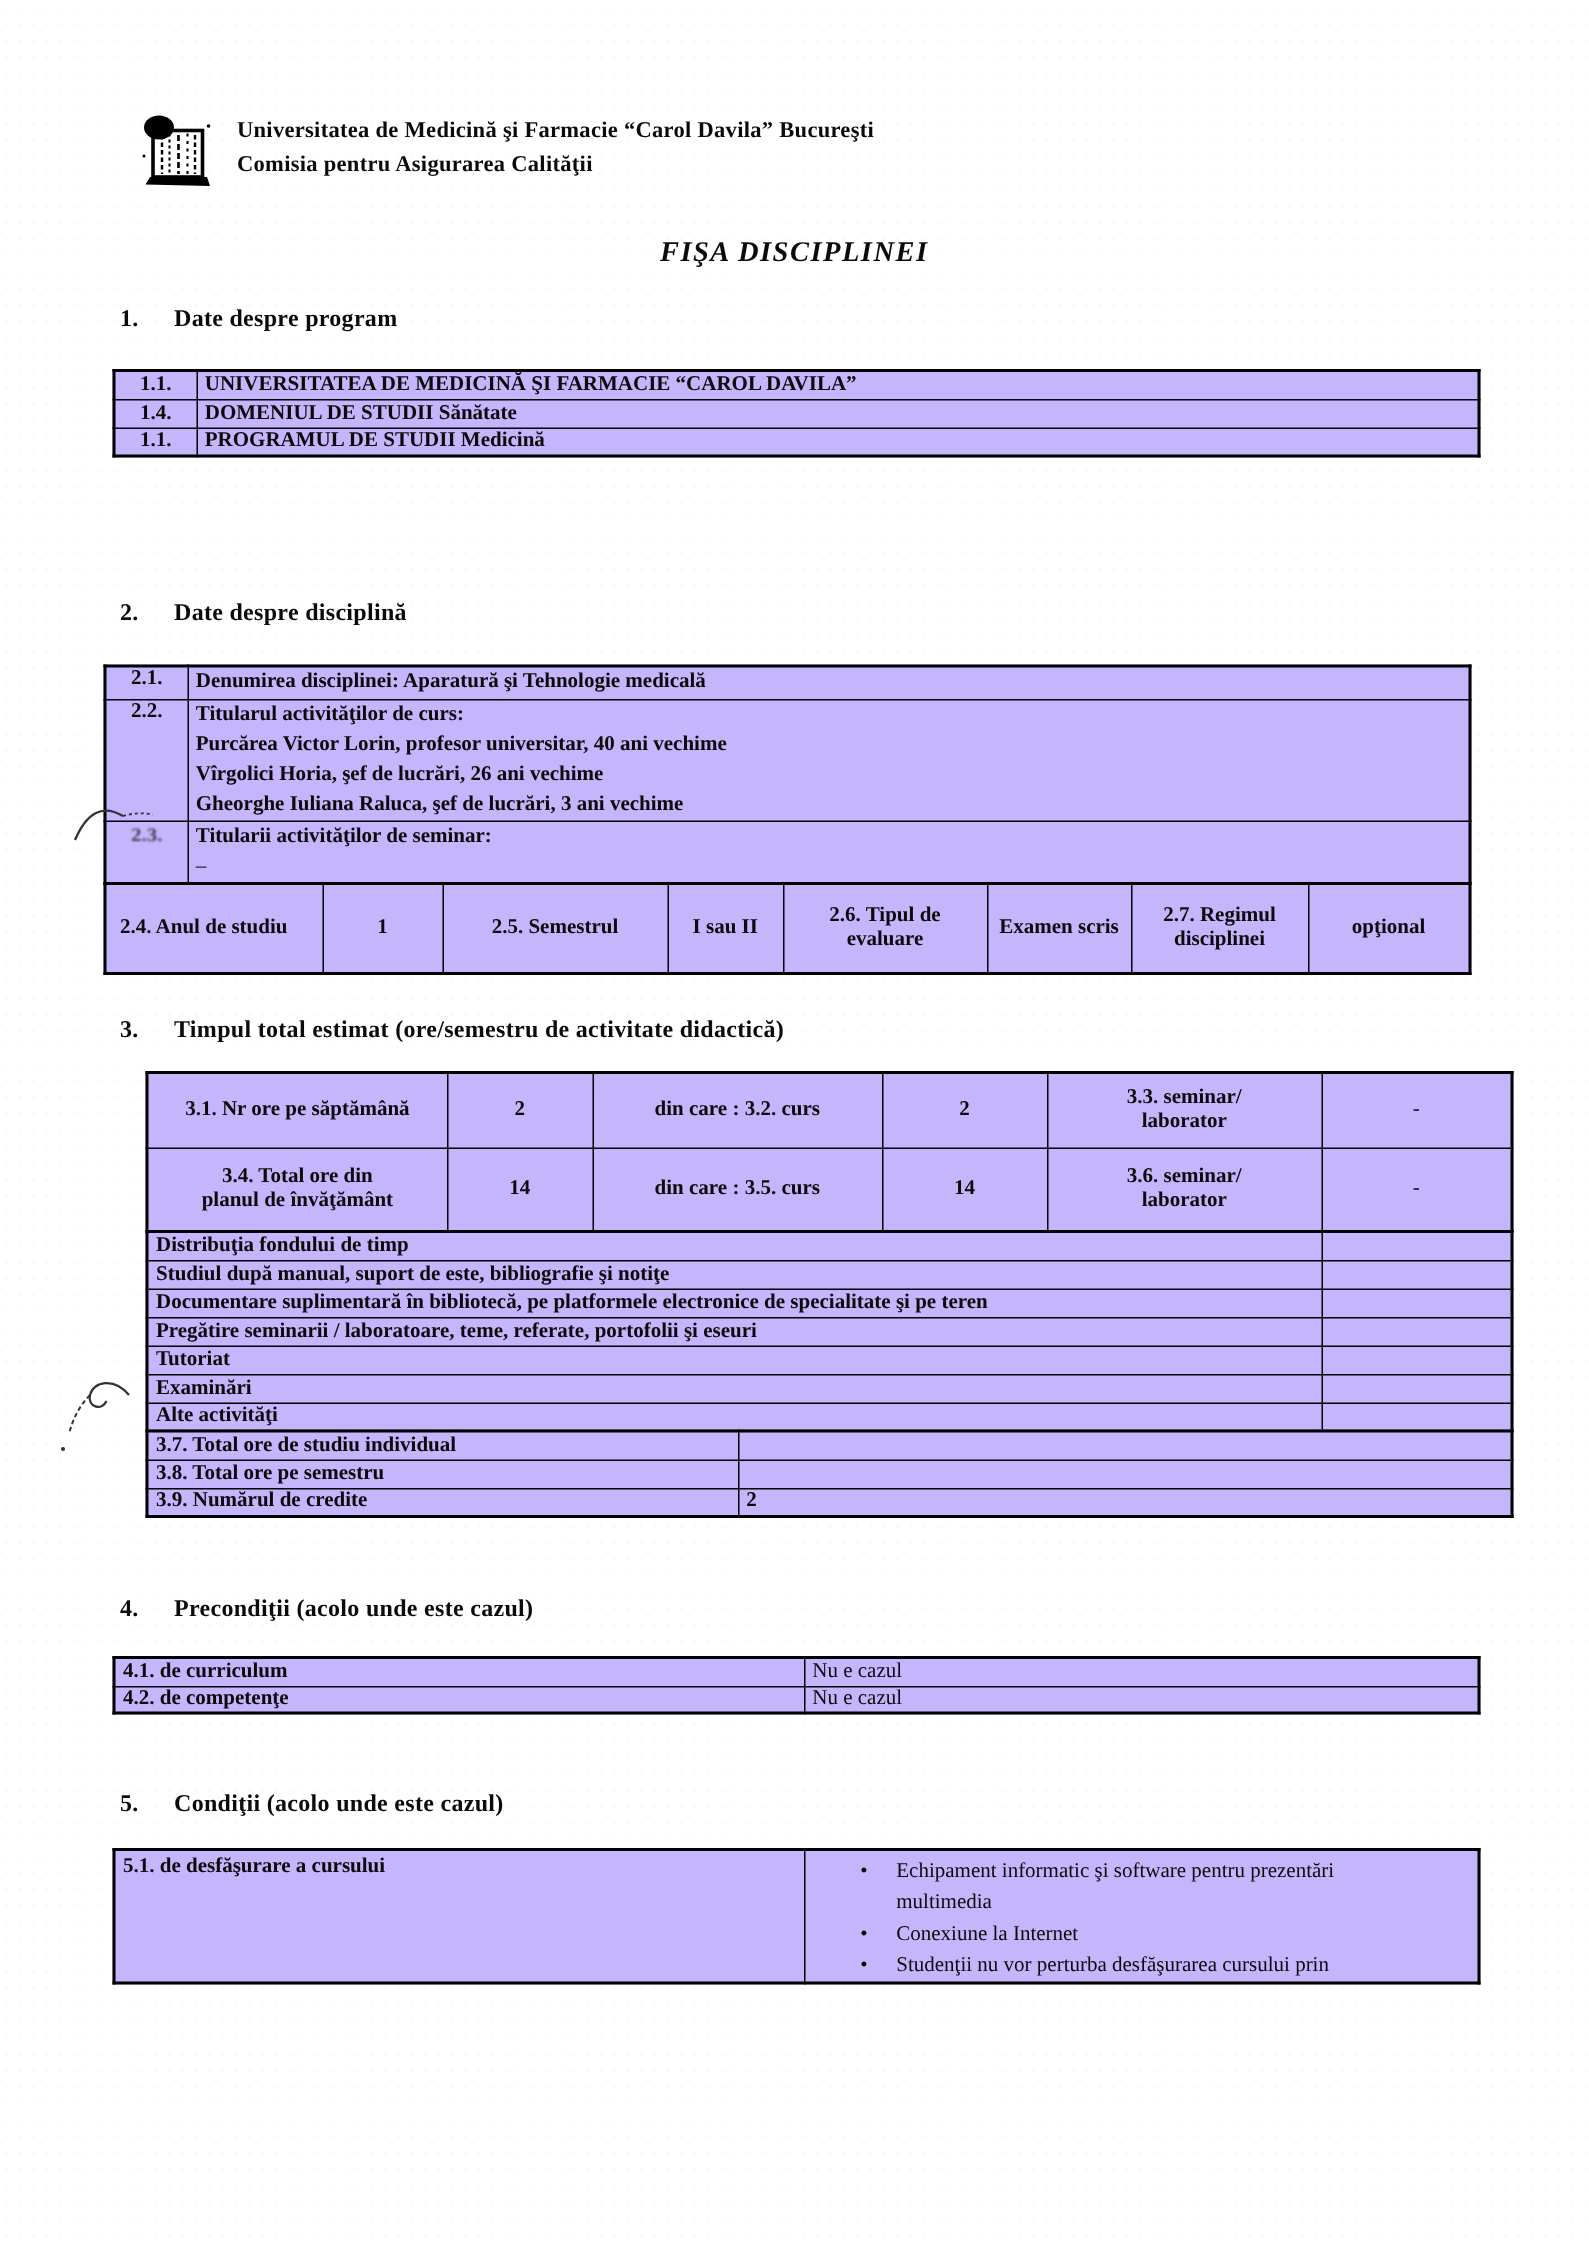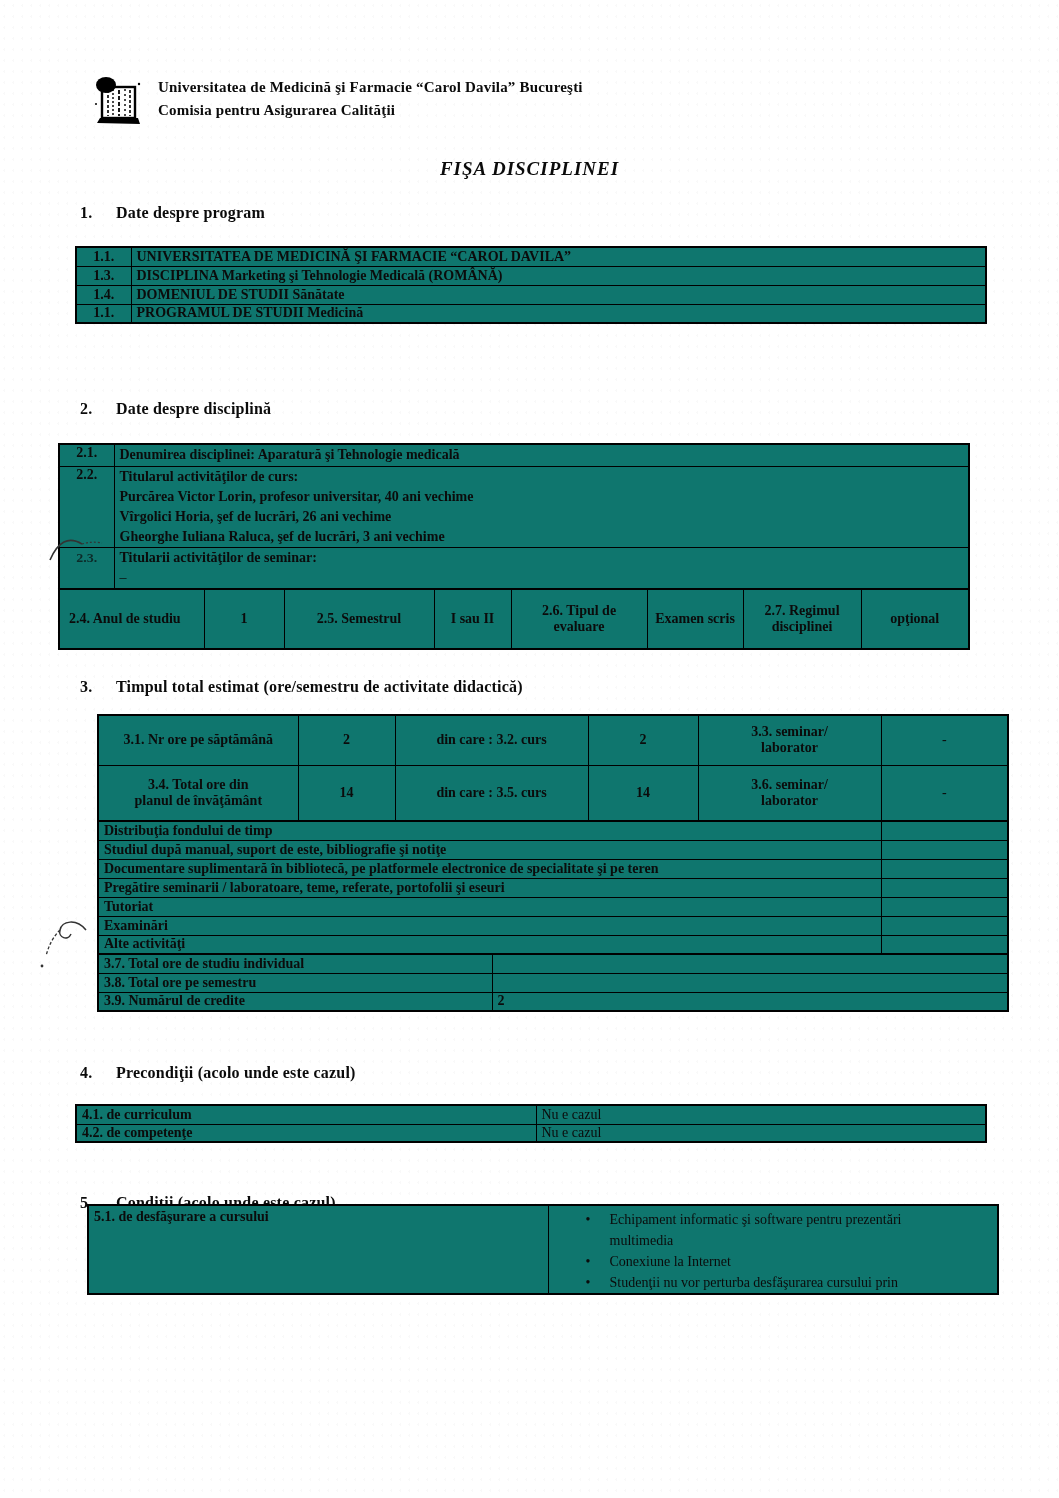--- a/index.html
+++ b/index.html
@@ -18,21 +18,21 @@
 
   
   .org-lines{font-size:15px;line-height:23px;font-weight:700;letter-spacing:.2px;}
   .doc-title{width:1059px;text-align:center;font-size:19px;font-weight:700;letter-spacing:1px;}
 
   
   .sec-h{display:flex;font-size:16px;font-weight:700;letter-spacing:.2px;}
   .sec-h .sec-num{width:36px;}
 
   
-  table{border-collapse:collapse;table-layout:fixed;width:910px;background:#0f766e;}
+  table{border-collapse:collapse;table-layout:fixed;width:910px;background:#c4b5fd;}
   table{border:2.5px solid #000;}
   td{border:1.5px solid #000;font-size:14px;font-weight:700;padding:0 5px;overflow:hidden;vertical-align:middle;}
   td.center{text-align:center;}
   td.top{vertical-align:top;}
   .stack table + table{margin-top:-2px;}
   .line{line-height:20px;}
   .smudge{filter:blur(0.7px);opacity:.7;display:inline-block;transform:translateY(2px) scaleY(.9);}
 
   
   .bullet-row{display:flex;line-height:21px;font-size:14px;font-weight:400;}
@@ -74,40 +74,36 @@
     <colgroup>
         <col style="width:55px">
         <col style="width:855px">
       </colgroup>
     <tbody>
         <tr style="height:19px">
       <td class="center">1.1.</td>
       <td>UNIVERSITATEA DE MEDICINĂ ŞI FARMACIE “CAROL DAVILA”</td>
     </tr>
     <tr style="height:19px">
-      <td class="center">1.3.</td>
-      <td>DISCIPLINA  Marketing şi Tehnologie Medicală (ROMÂNĂ)</td>
-    </tr>
-    <tr style="height:19px">
       <td class="center">1.4.</td>
       <td>DOMENIUL DE STUDII Sănătate</td>
     </tr>
     <tr style="height:19px">
       <td class="center">1.1.</td>
       <td>PROGRAMUL DE STUDII Medicină</td>
     </tr>
   </tbody>
     </table>
 </div>
 
 <div class="abs sec-h" style="left:80px;top:400px;">
   <span class="sec-num">2.</span>
   <span>Date despre disciplină</span>
 </div>
-<div class="abs stack" style="left:58px;top:443px;">
+<div class="abs stack" style="left:69px;top:443px;">
   <table>
     <colgroup>
         <col style="width:55px">
         <col style="width:855px">
       </colgroup>
     <tbody>
         <tr style="height:22px">
       <td class="center top">2.1.</td>
       <td>Denumirea disciplinei: Aparatură şi Tehnologie medicală</td>
     </tr>
@@ -274,21 +270,21 @@
       <td class="n">Nu e cazul</td>
     </tr>
   </tbody>
     </table>
 </div>
 
 <div class="abs sec-h" style="left:80px;top:1194px;">
   <span class="sec-num">5.</span>
   <span>Condiţii (acolo unde este cazul)</span>
 </div>
-<div class="abs" style="left:75px;top:1204px;margin-left:12px;">
+<div class="abs" style="left:75px;top:1232px;">
   <table>
     <colgroup>
         <col style="width:460px">
         <col style="width:450px">
       </colgroup>
     <tbody>
         <tr style="height:82px">
       <td class="top" style="padding-top:3px">5.1.  de desfăşurare a cursului</td>
       <td class="top" style="padding-top:3px">
         <div class="bullet-row">

